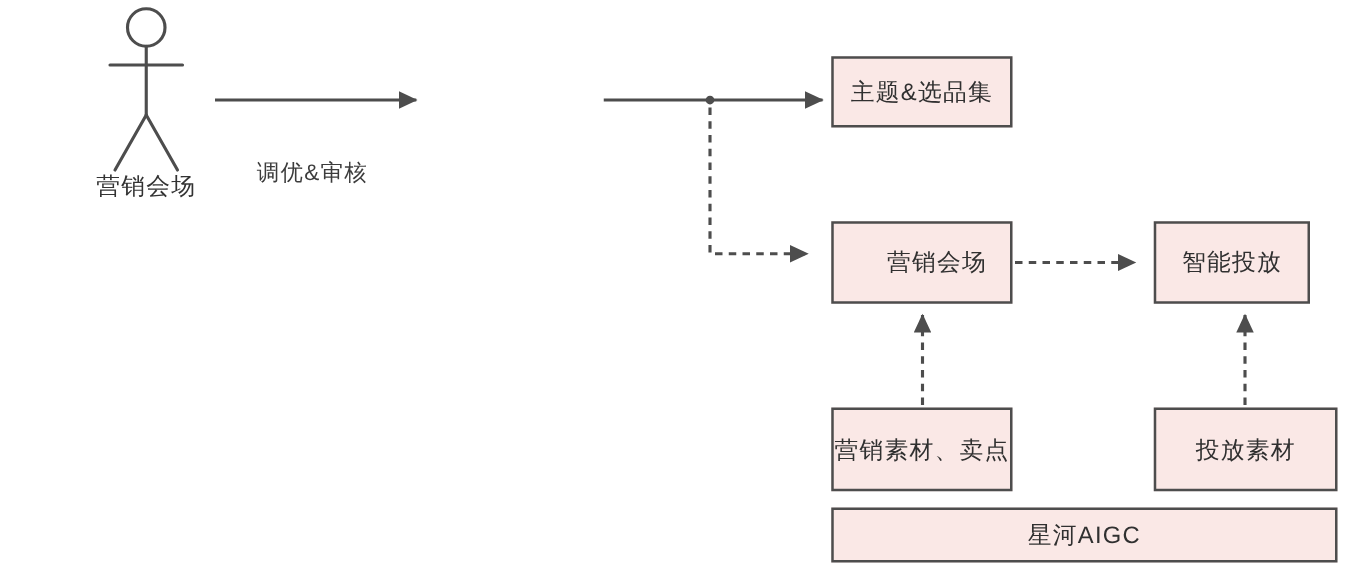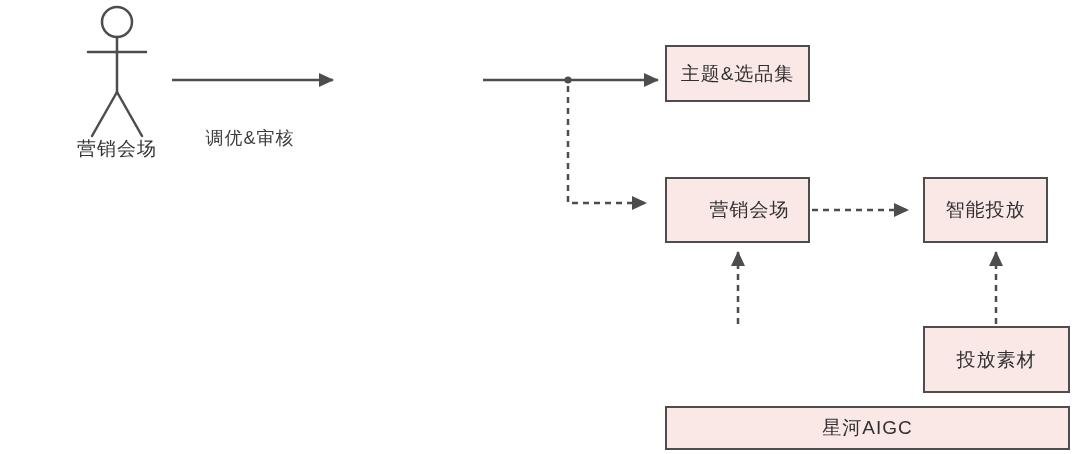--- a/index.html
+++ b/index.html
@@ -75,16 +75,17 @@
     </g>
     <circle cx="568" cy="80" r="3.5" fill="#4d4d4d"></circle>
   </svg>
 
   <div class="lbl" id="actor-label">营销会场</div>
   <div class="lbl" id="arrow1-label-bottom">调优&amp;审核</div>
 
   <div class="node pink" id="node-theme">主题&amp;选品集</div>
   <div class="node pink" id="node-venue">营销会场</div>
   <div class="node pink" id="node-smart">智能投放</div>
+  <div class="node pink" id="node-mktmat">营销素材、卖点</div>
   <div class="node pink" id="node-delivmat">投放素材</div>
   <div class="node pink" id="node-galaxy">星河AIGC</div>
 
 </div>
 
 </body></html>

